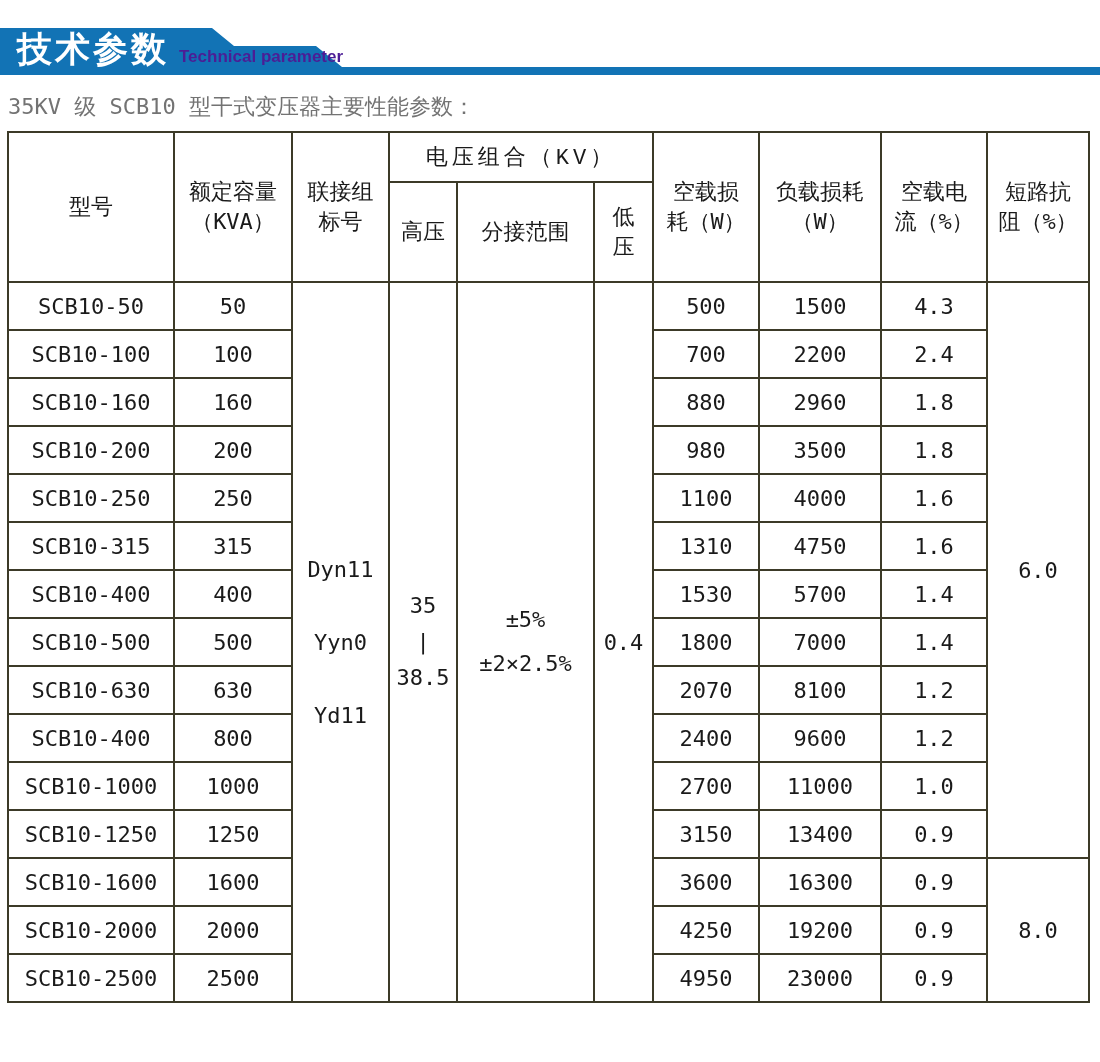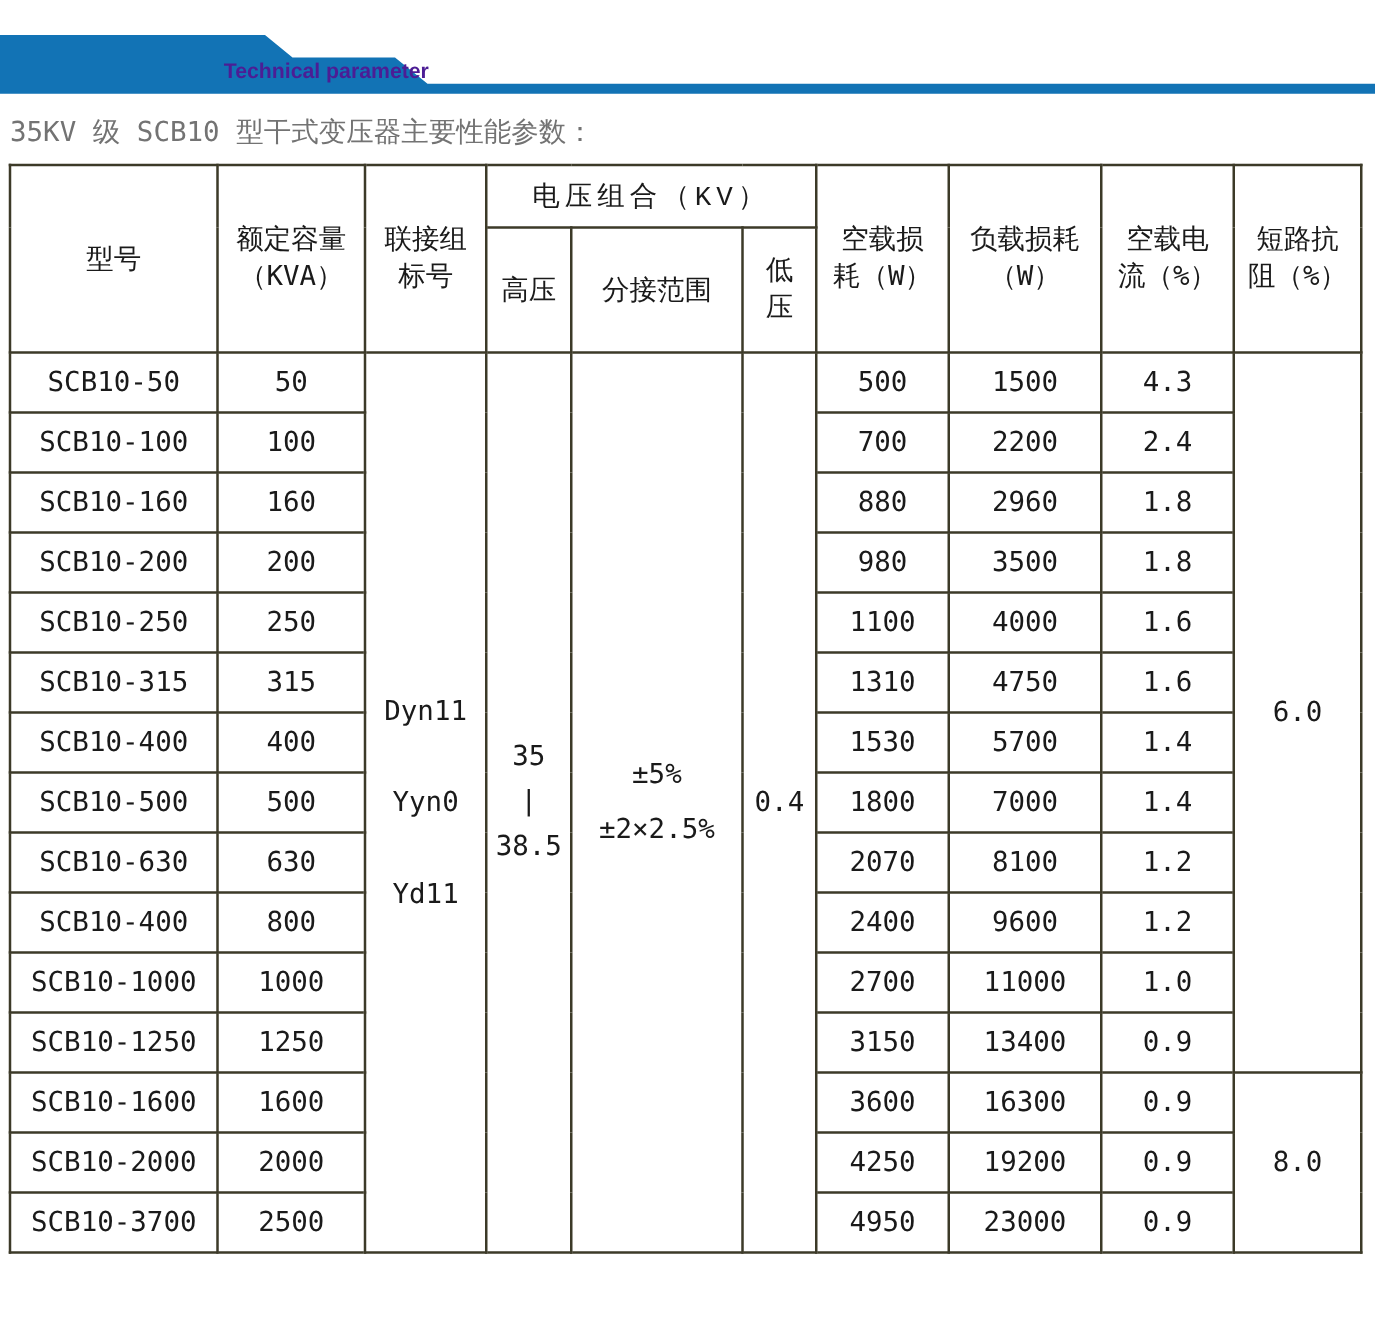--- a/index.html
+++ b/index.html
@@ -54,20 +54,21 @@
   .hv-stack { line-height:36px; }
   .tap-stack { line-height:44px; }
 </style>
 </head>
 <body>
 
 <div class="banner">
   <svg width="1100" height="82">
     <polygon points="0,28 212,28 234,46 316,46 342,67 1100,67 1100,75 0,75" fill="#1273b5"></polygon>
   </svg>
+  <div class="banner-cn">技术参数</div>
   <div class="banner-en">Technical parameter</div>
 </div>
 
 <div class="caption">35KV 级 SCB10 型干式变压器主要性能参数：</div>
 
 <table class="spec">
   <colgroup>
     <col style="width:166px">
       <col style="width:118px">
       <col style="width:97px">
@@ -238,20 +239,20 @@
         <td rowspan="3">8.0</td>
       </tr>
       <tr>
         <td>SCB10-2000</td>
         <td>2000</td>
         <td>4250</td>
         <td>19200</td>
         <td>0.9</td>
       </tr>
       <tr>
-        <td>SCB10-3700</td>
+        <td>SCB10-2500</td>
         <td>2500</td>
         <td>4950</td>
         <td>23000</td>
         <td>0.9</td>
       </tr>
     </tbody>
 </table>
 
 </body></html>

